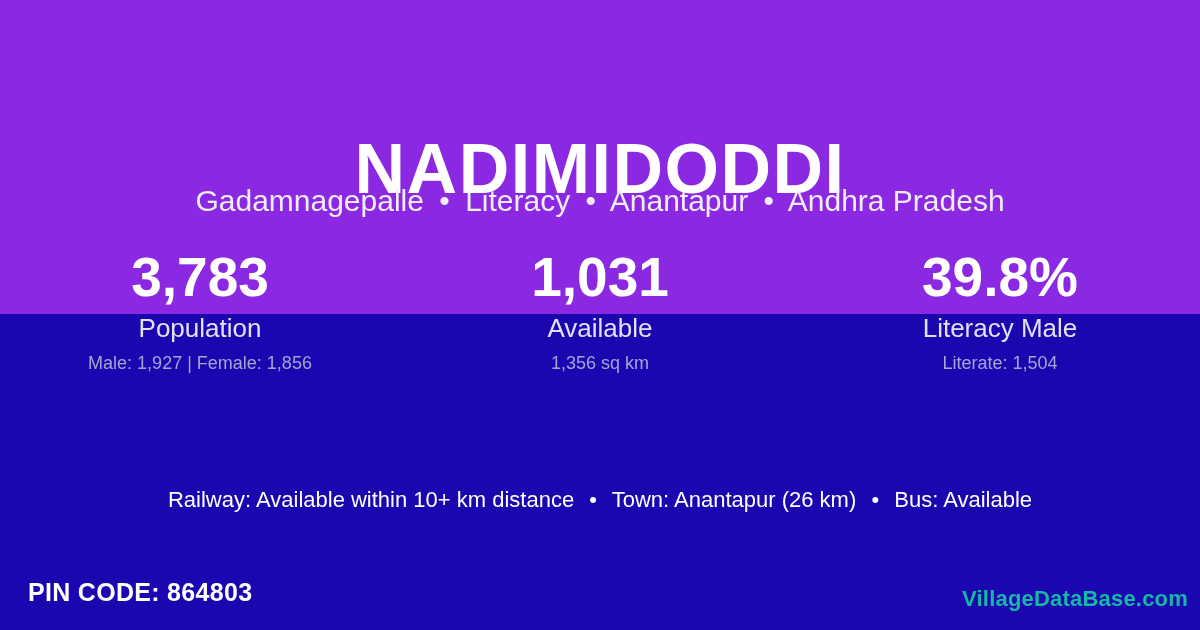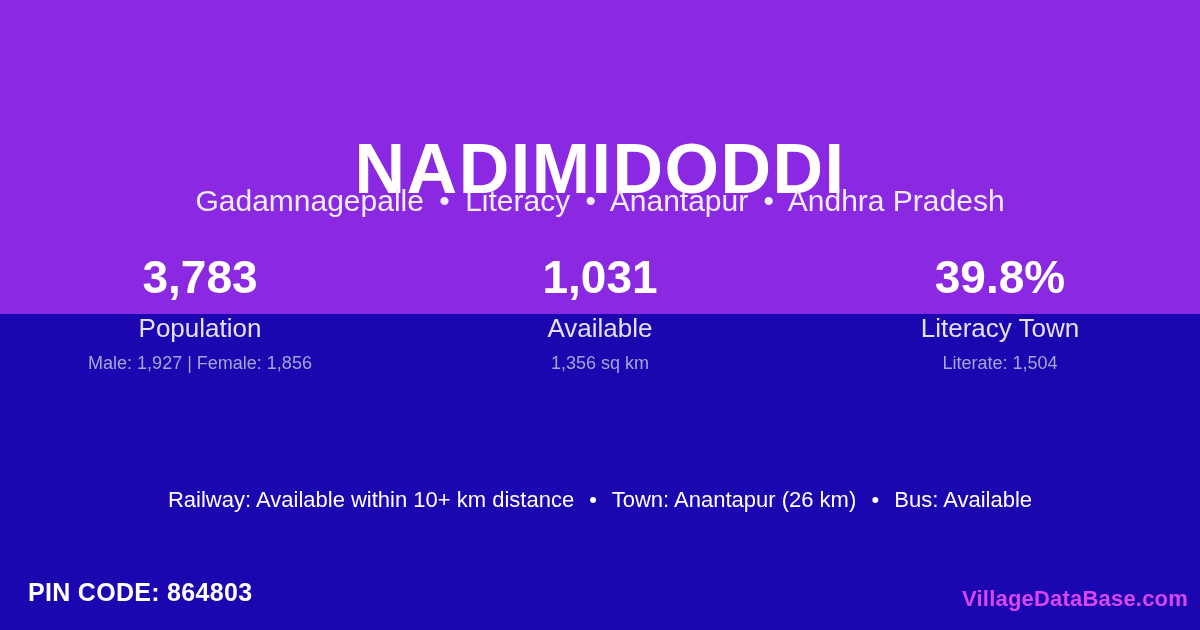--- a/index.html
+++ b/index.html
@@ -76,21 +76,21 @@
     width: 1200px;
     display: flex;
     flex-direction: row;
   }
   .stat {
     flex: 1 1 0;
     text-align: center;
   }
   .stat-value {
     color: #FFFFFF;
-    font-size: 46px;
+    font-size: 55px;
     font-weight: bold;
     line-height: 62px;
     letter-spacing: 0px;
     white-space: nowrap;
   }
   .stat-label {
     margin-top: 5px;
     color: #E4E1F4;
     font-size: 26px;
     font-weight: normal;
@@ -133,21 +133,21 @@
     font-size: 25px;
     font-weight: bold;
     line-height: 30px;
     letter-spacing: 0.3px;
     white-space: nowrap;
   }
   .watermark {
     position: absolute;
     right: 28px;
     top: 585px;
-    color: #d946ef;
+    color: #14b8a6;
     font-size: 22px;
     font-weight: bold;
     line-height: 28px;
     letter-spacing: 0.2px;
     white-space: nowrap;
   }
 </style>
 </head>
 <body>
 
@@ -176,21 +176,21 @@
     </div>
 
     <div class="stat">
       <div class="stat-value">1,031</div>
       <div class="stat-label">Available</div>
       <div class="stat-sub">1,356 sq km</div>
     </div>
 
     <div class="stat">
       <div class="stat-value">39.8%</div>
-      <div class="stat-label">Literacy Town</div>
+      <div class="stat-label">Literacy Male</div>
       <div class="stat-sub">Literate: 1,504</div>
     </div>
 
   </div>
 
   <div class="infra">
     <span>Railway: Available within 10+ km distance</span>
     <span class="sep">•</span>
     <span>Town: Anantapur (26 km)</span>
     <span class="sep">•</span>

